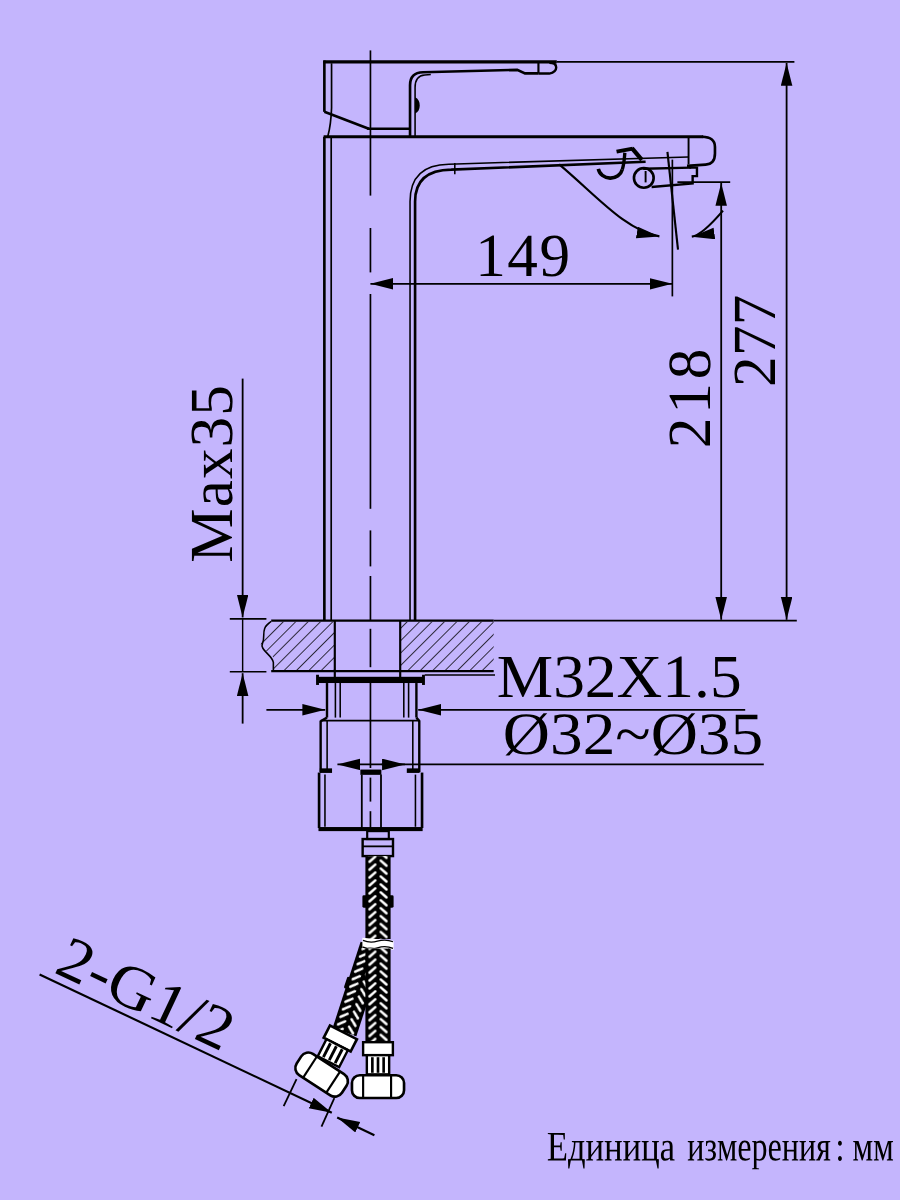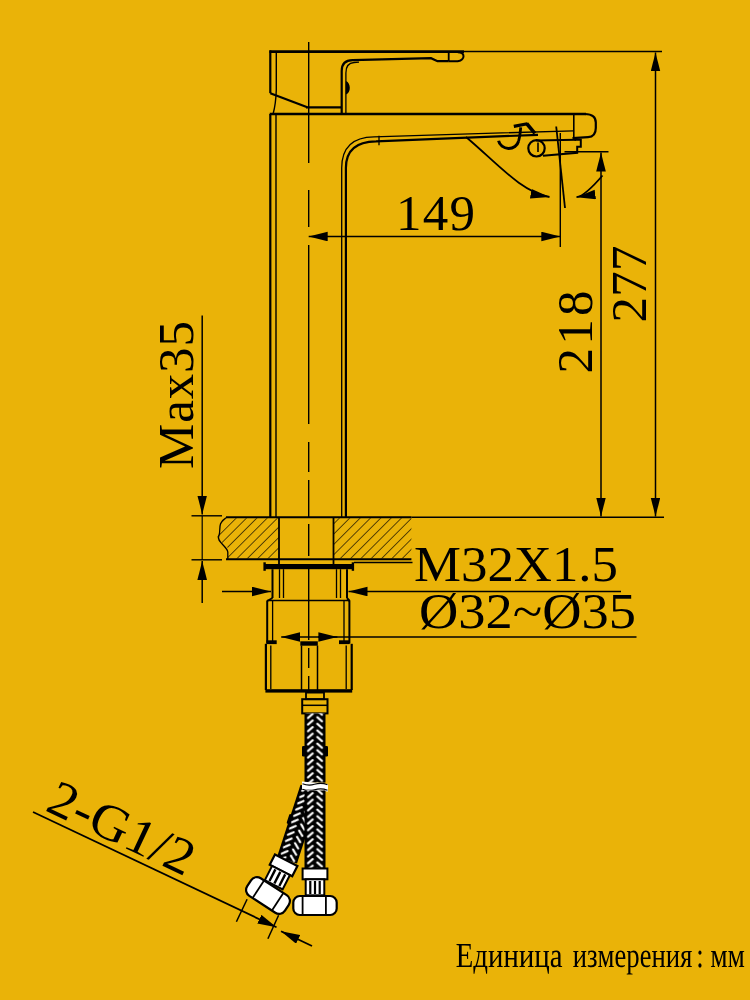--- a/index.html
+++ b/index.html
@@ -1,16 +1,16 @@
 <!DOCTYPE html>
 <html><head>
 <meta charset="utf-8">
 <style>
   html,body{margin:0;padding:0;background:#fff;}
-  #page{width:750px;height:1000px;position:relative;overflow:hidden;background:#eab308;}
+  #page{width:750px;height:1000px;position:relative;overflow:hidden;background:#c4b5fd;}
   svg{position:absolute;top:0;left:0;}
   text{font-family:"Liberation Serif", serif; fill:#000;}
 </style>
 </head>
 <body>
 <div id="page">
 <svg width="750" height="1000" viewBox="0 0 750 1000">
 <defs>
   <marker id="ar" markerWidth="22" markerHeight="11" refX="19" refY="4.8" orient="auto-start-reverse" markerUnits="userSpaceOnUse">
     <path d="M0,0 L19,4.8 L0,9.6 Z" fill="#000"></path>

